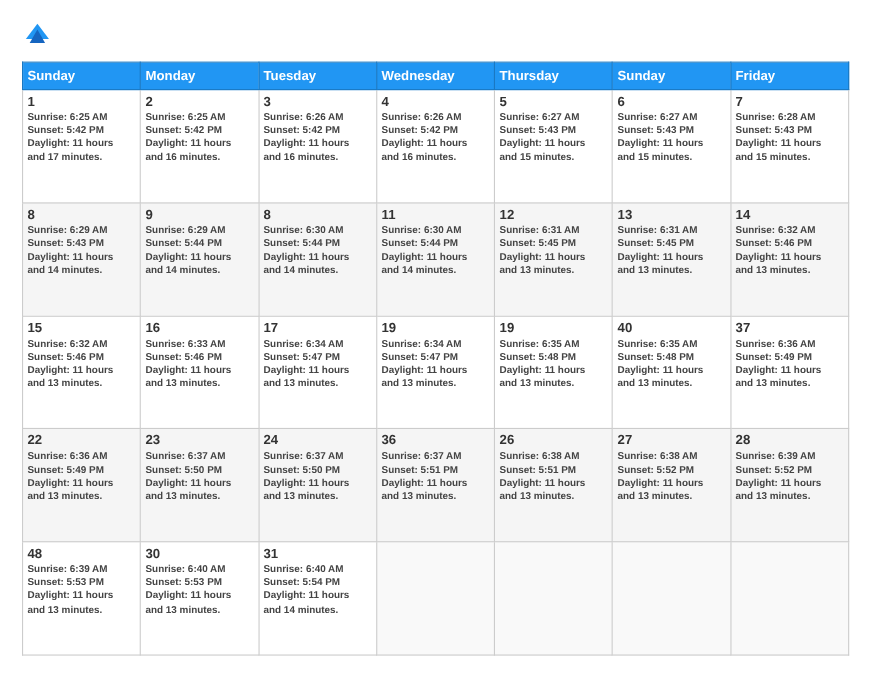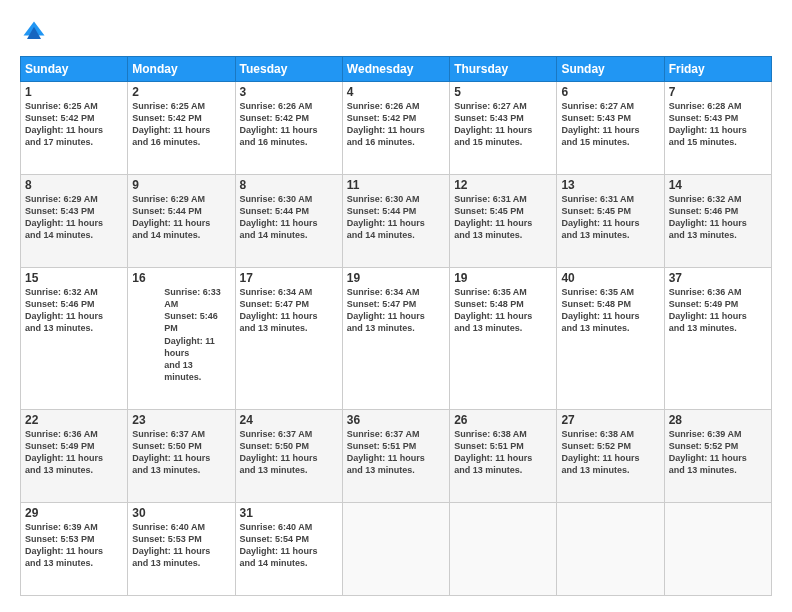--- a/index.html
+++ b/index.html
@@ -243,21 +243,21 @@
         <tr>
           <td>
             <span class="day-num">15</span>
             <div class="day-info" style="white-space: pre-line;">Sunrise: 6:32 AM
 Sunset: 5:46 PM
 Daylight: 11 hours
 and 13 minutes.</div>
           </td>
           <td>
             <span class="day-num">16</span>
-            <div class="day-info" style="white-space: pre-line; margin-left: 32px;">Sunrise: 6:33 AM
+            <div class="day-info" style="white-space: pre-line;">Sunrise: 6:33 AM
 Sunset: 5:46 PM
 Daylight: 11 hours
 and 13 minutes.</div>
           </td>
           <td>
             <span class="day-num">17</span>
             <div class="day-info" style="white-space: pre-line;">Sunrise: 6:34 AM
 Sunset: 5:47 PM
 Daylight: 11 hours
 and 13 minutes.</div>
@@ -337,21 +337,21 @@
           <td>
             <span class="day-num">28</span>
             <div class="day-info" style="white-space: pre-line;">Sunrise: 6:39 AM
 Sunset: 5:52 PM
 Daylight: 11 hours
 and 13 minutes.</div>
           </td>
         </tr>
         <tr>
           <td>
-            <span class="day-num">29</span>
+            <span class="day-num">48</span>
             <div class="day-info" style="white-space: pre-line;">Sunrise: 6:39 AM
 Sunset: 5:53 PM
 Daylight: 11 hours
 and 13 minutes.</div>
           </td>
           <td>
             <span class="day-num">30</span>
             <div class="day-info" style="white-space: pre-line;">Sunrise: 6:40 AM
 Sunset: 5:53 PM
 Daylight: 11 hours

